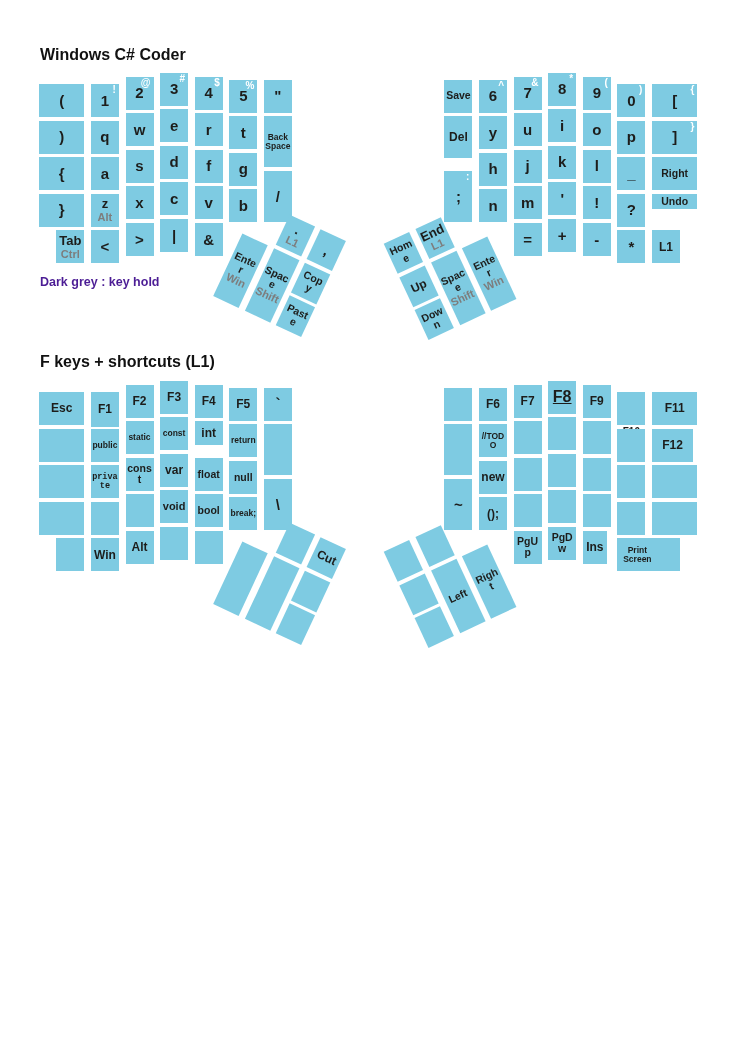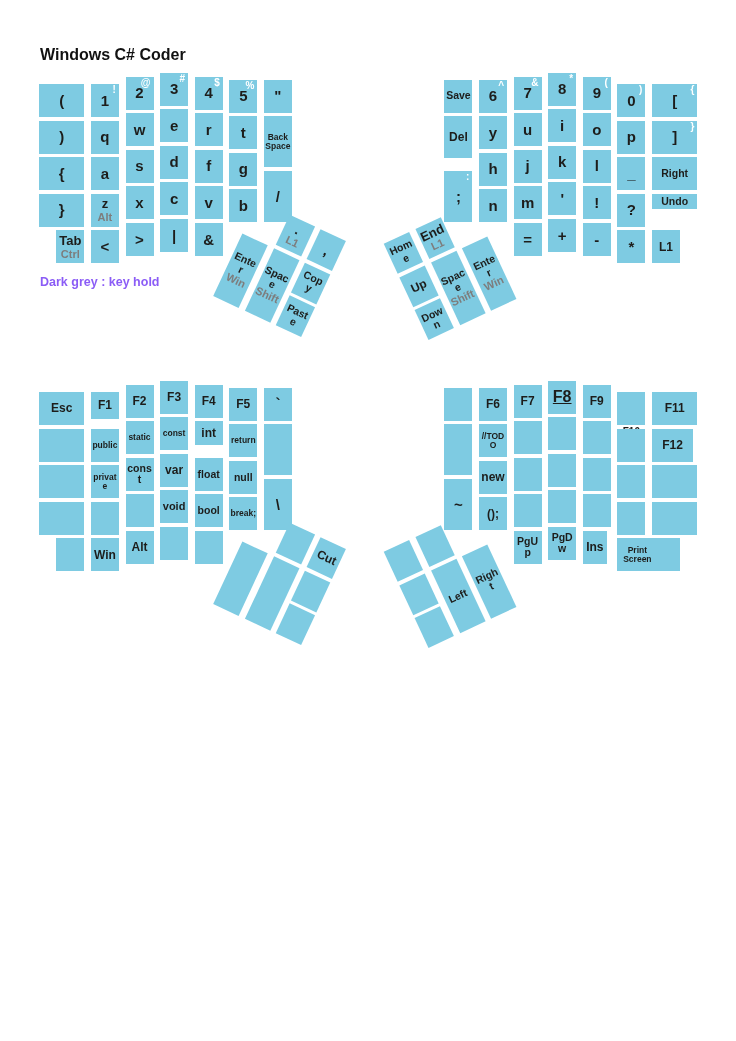--- a/index.html
+++ b/index.html
@@ -4,38 +4,39 @@
 <style>
   html,body{margin:0;padding:0;}
   body{
     width:736px;height:1041px;background:#ffffff;position:relative;overflow:hidden;
     font-family:"Liberation Sans", sans-serif;font-weight:bold;
   }
   .page{position:absolute;left:0;top:0;width:736px;height:1041px;}
   .title{position:absolute;font-size:16px;color:#111111;margin:0;font-weight:bold;}
   .t1{left:40px;top:46px;}
   .t2{left:40px;top:353px;}
-  .note{position:absolute;left:40px;top:275px;font-size:12.5px;color:#8b5cf6;font-weight:bold;}
+  .note{position:absolute;left:40px;top:275px;font-size:12.5px;color:#4c1d95;font-weight:bold;}
   #board{position:absolute;left:0;top:0;width:736px;height:1041px;}
   .key{
     position:absolute;background:var(--key-fill,#7ECBE2);box-sizing:border-box;
     display:flex;flex-direction:column;align-items:center;justify-content:center;
     text-align:center;
   }
   .tap{color:var(--tap-color,#1d1d1b);line-height:1.05;padding:0 1px;word-break:break-word;}
   .hold{color:var(--hold-color,#7d7d7d);font-size:11px;line-height:1.1;}
   .shift{position:absolute;top:0px;right:3px;color:var(--shift-color,#ffffff);font-size:10px;line-height:1.1;}
   .thumb{position:absolute;width:103.8px;height:109.8px;}
 </style>
 </head>
 <body style="background: rgb(255, 255, 255);">
 
 <div class="page">
   <h1 class="title t1">Windows C# Coder</h1>
   <div class="note">Dark grey : key hold</div>
+  <h1 class="title t2">F keys + shortcuts (L1)</h1>
   <div id="board">
       <div class="key" style="left: 39px; top: 84px; width: 45.3px; height: 33px;">
         <span class="tap" style="font-size: 15px;">(</span>
       </div>
       <div class="key" style="left: 90.9px; top: 84px; width: 28px; height: 33px;">
         <span class="shift">!</span>
         <span class="tap" style="font-size: 15px;">1</span>
       </div>
       <div class="key" style="left: 125.5px; top: 76.5px; width: 28px; height: 33px;">
         <span class="shift">@</span>
@@ -279,21 +280,21 @@
           <span class="tap" style="font-size: 10.5px;">Enter</span>
           <span class="hold">Win</span>
         </div>
         <div class="key" style="left: 0px; top: 73.2px; width: 28px; height: 33px;">
           <span class="tap" style="font-size: 10.5px;">Down</span>
         </div>
       </div>
       <div class="key" style="left: 39px; top: 392px; width: 45.3px; height: 33px;">
         <span class="tap" style="font-size: 12px;">Esc</span>
       </div>
-      <div class="key" style="left: 90.9px; top: 392px; width: 28px; height: 27px;">
+      <div class="key" style="left: 90.9px; top: 392px; width: 28px; height: 35px;">
         <span class="tap" style="font-size: 12px;">F1</span>
       </div>
       <div class="key" style="left: 125.5px; top: 384.5px; width: 28px; height: 33px;">
         <span class="tap" style="font-size: 12px;">F2</span>
       </div>
       <div class="key" style="left: 160.1px; top: 380.5px; width: 28px; height: 33px;">
         <span class="tap" style="font-size: 12px;">F3</span>
       </div>
       <div class="key" style="left: 194.7px; top: 384.5px; width: 28px; height: 33px;">
         <span class="tap" style="font-size: 12px;">F4</span>
@@ -315,21 +316,21 @@
         <span class="tap" style="font-size: 8.5px;">const</span>
       </div>
       <div class="key" style="left: 194.7px; top: 421.1px; width: 28px; height: 24px;">
         <span class="tap" style="font-size: 12px;">int</span>
       </div>
       <div class="key" style="left: 229.3px; top: 424.1px; width: 28px; height: 33px;">
         <span class="tap" style="font-size: 8.5px;">return</span>
       </div>
       <div class="key" style="left: 263.9px; top: 424.1px; width: 28px; height: 51.3px;"></div>
       <div class="key" style="left: 39px; top: 465.2px; width: 45.3px; height: 33px;"></div>
-      <div class="key" style="left: 90.9px; top: 465.2px; width: 28px; height: 33px;">
+      <div class="key" style="left: 90.9px; top: 465.2px; width: 28px; height: 33px; font-family: Liberation Mono, monospace;">
         <span class="tap" style="font-size: 8.5px;">private</span>
       </div>
       <div class="key" style="left: 125.5px; top: 457.7px; width: 28px; height: 33px;">
         <span class="tap" style="font-size: 10.5px;">const</span>
       </div>
       <div class="key" style="left: 160.1px; top: 453.7px; width: 28px; height: 33px;">
         <span class="tap" style="font-size: 12px;">var</span>
       </div>
       <div class="key" style="left: 194.7px; top: 457.7px; width: 28px; height: 33px;">
         <span class="tap" style="font-size: 10.5px;">float</span>

